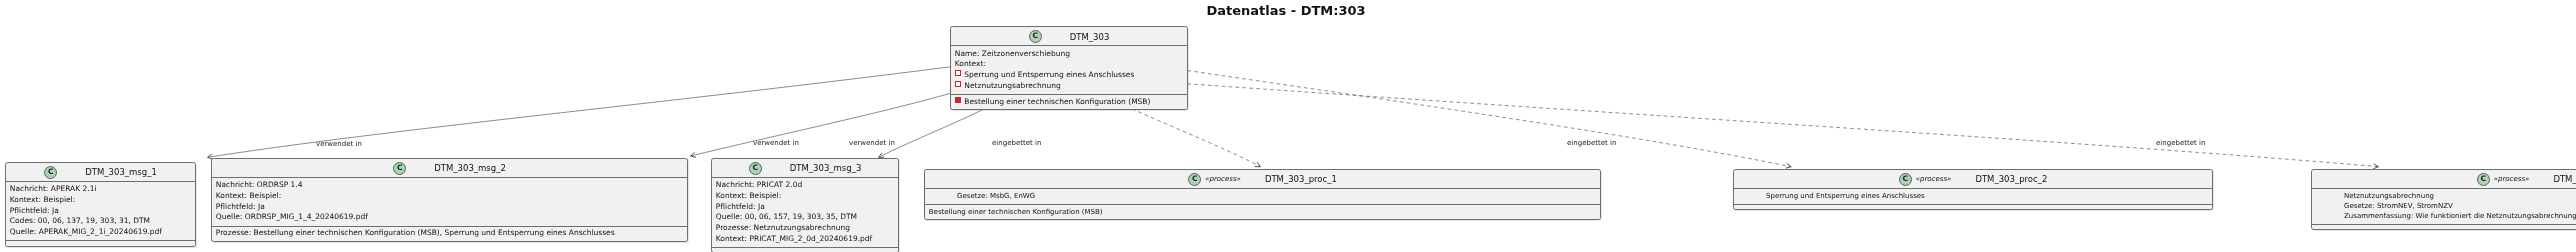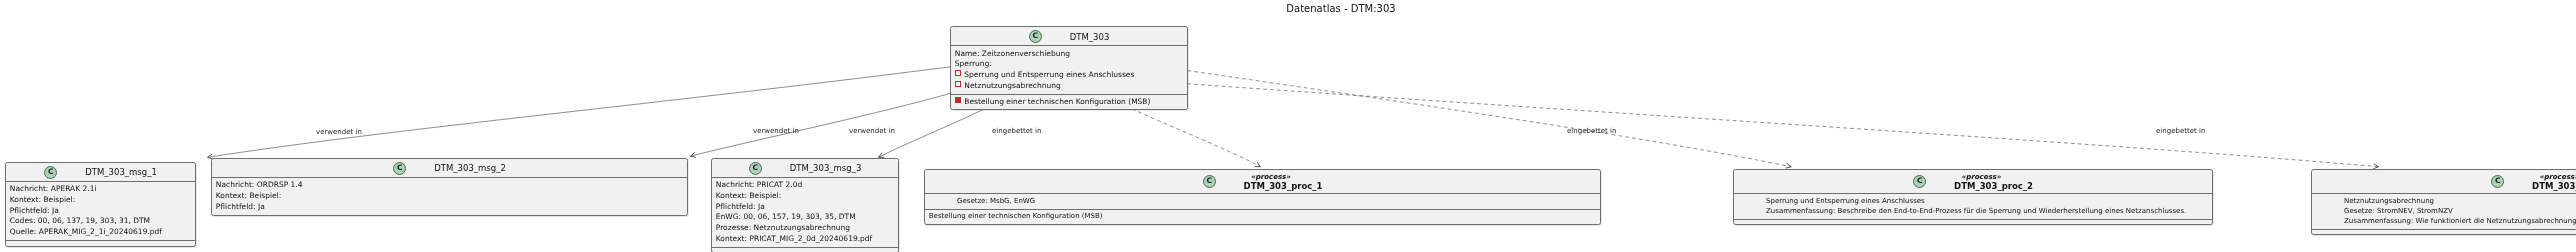--- a/index.html
+++ b/index.html
@@ -1,40 +1,40 @@
 <!DOCTYPE html>
 <html style="font-size:10px"><head>
 <meta charset="utf-8">
 <style>
   html,body{margin:0;padding:0;}
   body{width:2576px;height:253px;position:relative;overflow:hidden;background:#ffffff;
        font-family:"DejaVu Sans",sans-serif;color:#111;}
-  .page-title{position:absolute;top:2.5px;left:1341px;transform:translateX(-50%);
-       font-size:10px;font-weight:normal;white-space:nowrap;}
+  .page-title{position:absolute;top:2.5px;left:1286px;transform:translateX(-50%);
+       font-size:13px;font-weight:bold;white-space:nowrap;}
   .uml{position:absolute;background:#F1F1F1;border:0.6px solid #6e6e6e;border-radius:2.5px;
        box-shadow:0.9px 0.9px 0.6px rgba(0,0,0,0.10);}
   .hdr{display:flex;align-items:center;justify-content:center;gap:3.8px;
        padding:2.5px 5px 1.9px 5px;border-bottom:0.6px solid #6e6e6e;}
   .circle{flex:0 0 auto;width:11.3px;height:11.3px;border-radius:50%;background:#ADD1B2;
        border:0.6px solid #4b6b52;font-weight:bold;font-size:7.5px;line-height:10.7px;
        text-align:center;color:#123;}
   .name{font-size:8.5px;white-space:nowrap;margin-left:24px;}
   .stereo{font-style:italic;font-size:7px;text-align:center;line-height:8.2px;}
-  .hcol{display:flex;flex-direction:column;align-items:center;font-weight:bold;}
+  .hcol{display:flex;flex-direction:row;align-items:center;}
   .bd{padding:2.5px 3.8px;font-size:7.5px;line-height:10.7px;white-space:nowrap;overflow:hidden;}
   .proc .bd{font-size:7px;line-height:10px;padding-left:32px;}
   .ln{white-space:nowrap;}
   .ft{border-top:0.6px solid #6e6e6e;padding:1.9px 3.8px;font-size:7.5px;line-height:10.7px;
       white-space:nowrap;overflow:hidden;}
   .proc .ft{font-size:7px;}
   .ft.empty{height:4.4px;padding:0;}
   .sq{display:inline-block;width:4.4px;height:4.4px;margin:0 3.1px 0.6px 0;}
   .sq.open{border:0.9px solid #C82930;background:#fff;}
   .sq.fill{background:#C82930;border:0.9px solid #C82930;}
-  .edge-label{position:absolute;font-size:7px;color:#222;white-space:nowrap;}
+  .edge-label{position:absolute;font-size:7px;color:#222;white-space:nowrap;margin-top:12px;}
   svg.edges{position:absolute;left:0;top:0;pointer-events:none;}
 </style>
 </head>
 <body>
 
 <svg class="edges" width="2576" height="253" viewBox="0 0 4096 402">
   <defs>
     <marker id="arr" markerWidth="12" markerHeight="12" refX="9" refY="5" orient="auto" markerUnits="userSpaceOnUse">
       <path d="M1,1 L9,5 L1,9" fill="none" stroke="#4a4a4a" stroke-width="1.4"></path>
     </marker>
@@ -56,21 +56,21 @@
 <div class="edge-label" style="left:1567px;top:127px">eingebettet in</div>
 <div class="edge-label" style="left:2156px;top:127px">eingebettet in</div>
 
 <div class="uml" style="left:950px;top:26.4px;width:236px;">
   <div class="hdr">
     <span class="circle">C</span>
     <span class="name">DTM_303</span>
   </div>
   <div class="bd">
     <div class="ln">Name: Zeitzonenverschiebung</div>
-    <div class="ln">Sperrung:</div>
+    <div class="ln">Kontext:</div>
     <div class="ln"><span class="sq open"></span><span>Sperrung und Entsperrung eines Anschlusses</span></div>
     <div class="ln"><span class="sq open"></span><span>Netznutzungsabrechnung</span></div>
   </div>
   <div class="ft">
     <div class="ln"><span class="sq fill"></span><span>Bestellung einer technischen Konfiguration (MSB)</span></div>
   </div>
 </div>
 
 <div class="uml" style="left:5px;top:162px;width:189px;">
   <div class="hdr">
@@ -89,33 +89,35 @@
 
 <div class="uml" style="left:211px;top:158px;width:475px;">
   <div class="hdr">
     <span class="circle">C</span>
     <span class="name">DTM_303_msg_2</span>
   </div>
   <div class="bd">
     <div class="ln">Nachricht: ORDRSP 1.4</div>
     <div class="ln">Kontext: Beispiel:</div>
     <div class="ln">Pflichtfeld: Ja</div>
+    <div class="ln">Quelle: ORDRSP_MIG_1_4_20240619.pdf</div>
   </div>
+  <div class="ft">Prozesse: Bestellung einer technischen Konfiguration (MSB), Sperrung und Entsperrung eines Anschlusses</div>
 </div>
 
 <div class="uml" style="left:711px;top:158px;width:186px;">
   <div class="hdr">
     <span class="circle">C</span>
     <span class="name">DTM_303_msg_3</span>
   </div>
   <div class="bd">
     <div class="ln">Nachricht: PRICAT 2.0d</div>
     <div class="ln">Kontext: Beispiel:</div>
     <div class="ln">Pflichtfeld: Ja</div>
-    <div class="ln">EnWG: 00, 06, 157, 19, 303, 35, DTM</div>
+    <div class="ln">Quelle: 00, 06, 157, 19, 303, 35, DTM</div>
     <div class="ln">Prozesse: Netznutzungsabrechnung</div>
     <div class="ln">Kontext: PRICAT_MIG_2_0d_20240619.pdf</div>
   </div>
   <div class="ft empty"></div>
 </div>
 
 <div class="uml proc" style="left:924px;top:169px;width:675px;">
   <div class="hdr">
     <span class="circle">C</span>
     <span class="hcol">
@@ -132,21 +134,20 @@
 <div class="uml proc" style="left:1733px;top:169px;width:478px;">
   <div class="hdr">
     <span class="circle">C</span>
     <span class="hcol">
       <span class="stereo">«process»</span>
       <span class="name">DTM_303_proc_2</span>
     </span>
   </div>
   <div class="bd">
     <div class="ln">Sperrung und Entsperrung eines Anschlusses</div>
-    <div class="ln">Zusammenfassung: Beschreibe den End-to-End-Prozess für die Sperrung und Wiederherstellung eines Netzanschlusses.</div>
   </div>
   <div class="ft empty"></div>
 </div>
 
 <div class="uml proc" style="left:2311px;top:169px;width:478px;">
   <div class="hdr">
     <span class="circle">C</span>
     <span class="hcol">
       <span class="stereo">«process»</span>
       <span class="name">DTM_303_proc_3</span>

